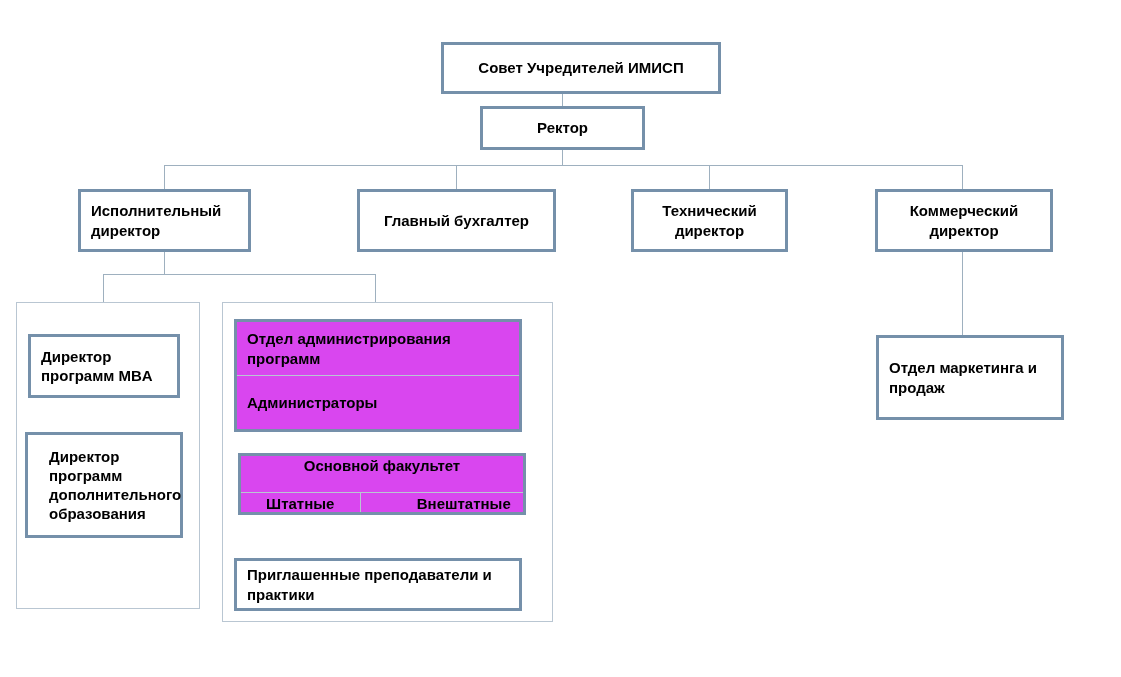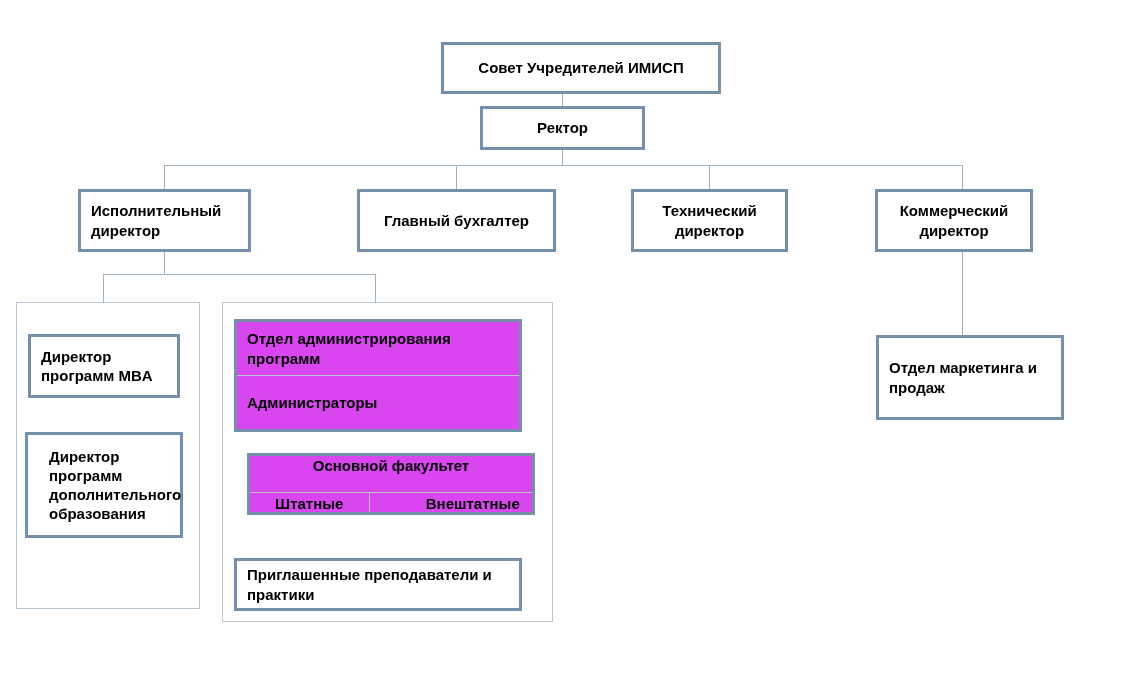--- a/index.html
+++ b/index.html
@@ -131,21 +131,21 @@
   </div>
 
   <div class="node center" style="left:357px; top:189px; width:199px; height:63px;">
     <span class="txt">Главный бухгалтер</span>
   </div>
 
   <div class="node center" style="left:631px; top:189px; width:157px; height:63px;">
     <span class="txt">Технический директор</span>
   </div>
 
-  <div class="node center" style="left:875px; top:189px; width:158px; height:63px;">
+  <div class="node center" style="left:875px; top:189px; width:178px; height:63px;">
     <span class="txt">Коммерческий директор</span>
   </div>
 
   <div class="container" style="left:16px; top:302px; width:184px; height:307px;"></div>
 
   <div class="node left" style="left:28px; top:334px; width:152px; height:64px;">
     <span class="txt">Директор программ MBA</span>
   </div>
 
   <div class="node left tight" style="left:25px; top:432px; width:158px; height:106px;">
@@ -156,21 +156,21 @@
 
   <div class="composite" style="left:234px; top:319px; width:288px; height:113px;">
     <div class="cell left">
       <span class="txt">Отдел администрирования программ</span>
     </div>
     <div class="cell left">
       <span class="txt">Администраторы</span>
     </div>
   </div>
 
-  <div class="composite" style="left:247px; top:453px; width:288px; height:62px;gap:16px;">
+  <div class="composite" style="left:238px; top:453px; width:288px; height:62px;gap:16px;">
     <div class="cell center">
       <span class="txt">Основной факультет</span>
     </div>
     <div class="row">
       <div class="half">
         <span class="txt">Штатные</span>
       </div>
       <div class="half">
         <span class="txt">Внештатные</span>
       </div>

